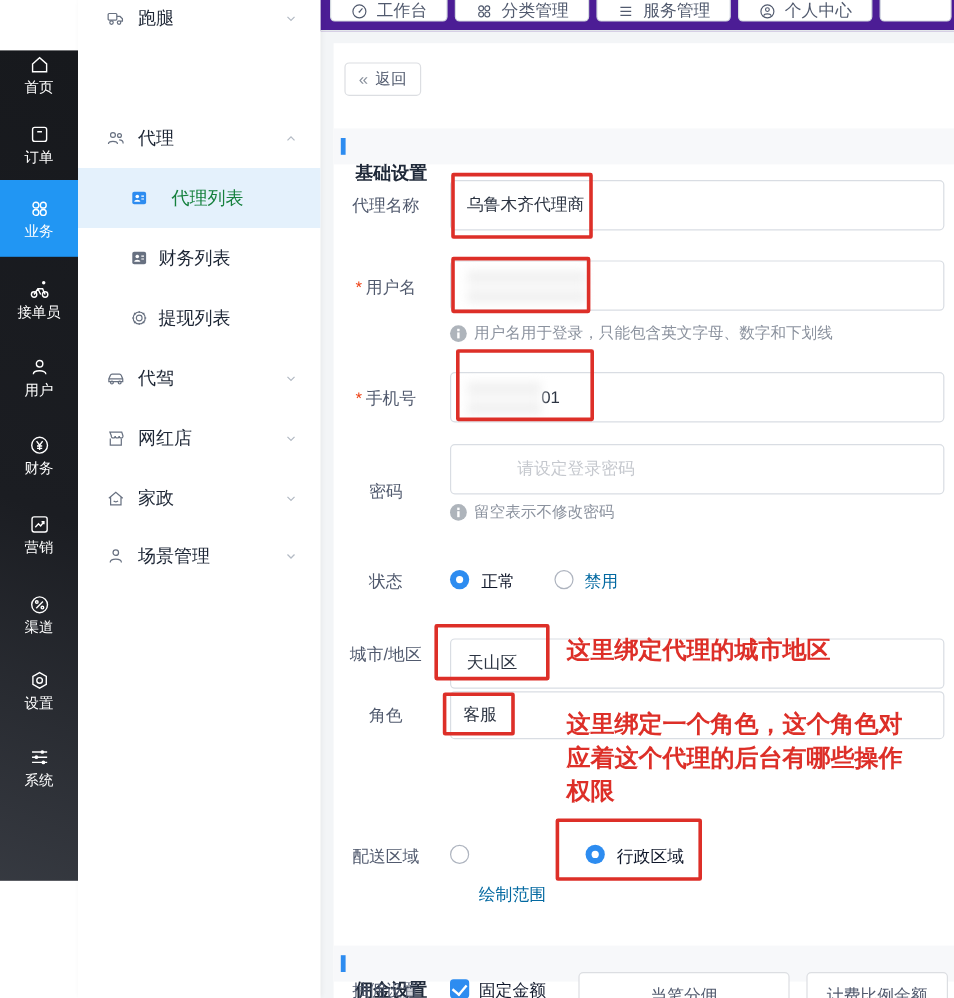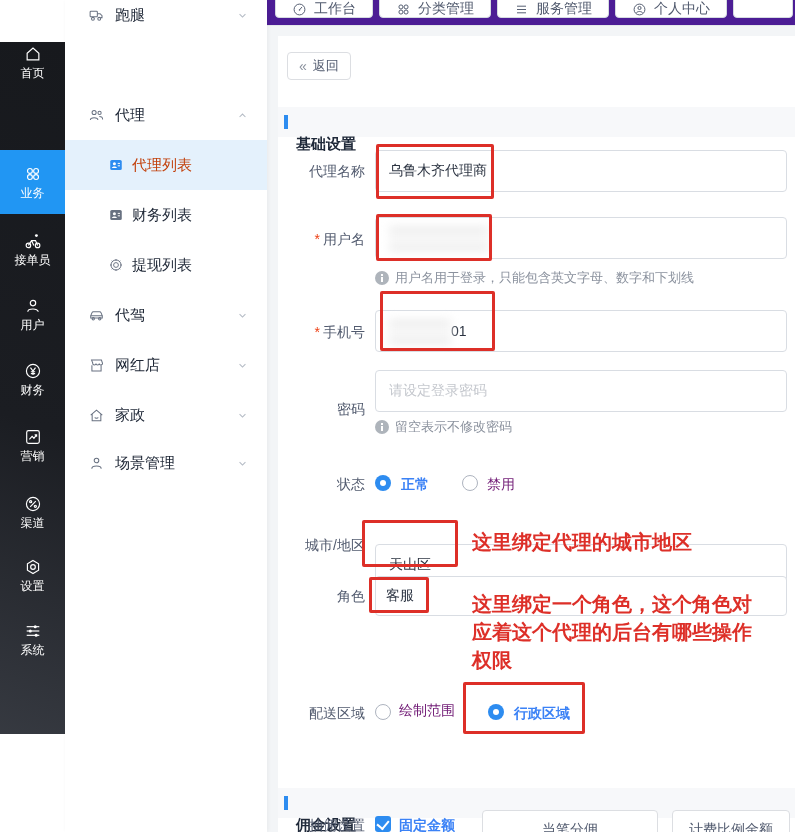--- a/index.html
+++ b/index.html
@@ -17,21 +17,21 @@
   .rail-lb { color:#fff; font-size:12px; line-height:13px; white-space:nowrap; }
   .rail-it svg { stroke:#fff; fill:none; stroke-width:1.3; }
 
   
   .menu { position:absolute; left:65px; top:0; width:202px; height:832px; background:#fff;
     box-shadow:1px 0 4px rgba(0,0,0,.05); z-index:4; }
   .m-it { position:absolute; left:0; width:202px; height:50px; display:flex; align-items:center;
     cursor:pointer; color:#1d2635; font-size:15px; }
   .m-it svg { stroke:#68718164; stroke:#687181; fill:none; stroke-width:1.2; margin-left:23px; margin-right:10px; }
   .m-it.sub svg { margin-left:43px; margin-right:8px; }
-  .m-it.active { background:#e4f1fc; color:#c2410c; }
+  .m-it.active { background:#e4f1fc; color:#15803d;gap:11px; }
   .m-it.active svg { stroke:#2d8cf0; }
   .chev { position:absolute; right:18px; stroke:#b3bac4 !important; margin:0 !important; }
 
   
   .tabbar { position:absolute; left:267px; top:0; width:528px; height:26px; background:#4c1d95;
     border-bottom:1px solid #e4e7ea; display:flex; align-items:flex-start; padding-left:8px; z-index:3; }
   .tab { margin-top:-12px; height:30px; padding:12px 16px 0 16px; border:1px solid #d5dbe1;
     border-radius:4px; background:#fff; display:flex; align-items:center; gap:7px;
     font-size:14px; color:#515a6e; margin-right:6px; cursor:pointer; white-space:nowrap; }
   .tab svg { stroke:#515a6e; fill:none; stroke-width:1.3; }
@@ -43,42 +43,42 @@
   .btn-back { position:absolute; left:9px; top:16px; height:28px; padding:0 11px; border:1px solid #dcdee2;
     border-radius:4px; background:#fff; display:flex; align-items:center; gap:6px;
     font-size:13px; color:#515a6e; cursor:pointer; }
   .btn-back .bk { font-size:14px; color:#8a919d; }
 
   .sec { position:absolute; left:0; width:517px; height:30px; background:#f7f8fa;
     display:flex; align-items:center; }
   .sec .bar { width:4px; height:14px; background:#2d8cf0; margin-left:6px; margin-right:8px; }
   .sec .t { font-size:15px; font-weight:bold; color:#202a3a;margin-top:45px; }
 
-  .lbl { position:absolute; left:0; width:87px; text-align:right; font-size:14px; color:#515a6e;
+  .lbl { position:absolute; left:0; width:87px; text-align:center; font-size:14px; color:#515a6e;
     white-space:nowrap; }
   .req { color:#ed4014; margin-right:3px; }
   .input { position:absolute; left:97px; width:412px; height:42px; border:1px solid #d9dde3;
     border-radius:4px; background:#fff; display:flex; align-items:center; padding:0 13px;
     font-size:14px; color:#2c3442; }
-  .input .ph { color:#c5c8ce; }
+  .input .ph { color:#c5c8ce;margin-left:42px; }
   .redact { height:25px; border-radius:2px; filter:blur(4px);
     background:linear-gradient(180deg,#ececec,#fbfbfb 60%,#e7e7e7); }
   .hint { position:absolute; left:97px; display:flex; align-items:center; gap:6px;
     font-size:13px; color:#8b929e; white-space:nowrap; }
   .info-ic { width:14px; height:14px; border-radius:50%; background:#aeb4bb; position:relative; flex:0 0 14px; }
   .info-ic::before { content:""; position:absolute; left:6px; top:3px; width:2px; height:2px; background:#fff; }
   .info-ic::after { content:""; position:absolute; left:6px; top:6px; width:2px; height:5px; background:#fff; }
 
   .radio { width:16px; height:16px; border-radius:50%; border:1px solid #aeb4bf; background:#fff;
     position:absolute; cursor:pointer; }
   .radio.sel { border:none; background:#2d8cf0; }
   .radio.sel::after { content:""; position:absolute; left:5px; top:5px; width:6px; height:6px;
     border-radius:50%; background:#fff; }
-  .opt-lb { position:absolute; font-size:14px; color:#701a75; white-space:nowrap; cursor:pointer; }
-  .opt-lb.sel { color:#3b82f6;font-weight:bold; }
+  .opt-lb { position:absolute; font-size:14px; color:#0369a1; white-space:nowrap; cursor:pointer; }
+  .opt-lb.sel { color:#0f172a; }
 
   .checkbox { position:absolute; width:16px; height:16px; border-radius:3px; background:#2d8cf0; cursor:pointer; }
   .checkbox::after { content:""; position:absolute; left:4px; top:2px; width:6px; height:9px;
     border:solid #fff; border-width:0 2px 2px 0; transform:rotate(40deg); }
 
   .opt-box { position:absolute; height:40px; border:1px solid #dcdee2; border-radius:4px; background:#fff;
     display:flex; align-items:center; justify-content:center; font-size:14px; color:#515a6e; cursor:pointer; }
 
   .ann-box { position:absolute; border:3px solid #dd2f28; border-radius:2px; pointer-events:none; z-index:6; }
   .ann-txt { position:absolute; color:#dd2f28; font-weight:bold; font-size:20px; line-height:28px;
@@ -86,20 +86,27 @@
 </style>
 </head>
 <body>
 
 <div class="rail">
   <div class="rail-it" style="top:-12px">
     <svg width="18" height="18" viewBox="0 0 20 20">
         <path d="M3.5 9.2 L10 3.5 L16.5 9.2 V16.5 H3.5 Z"></path>
       </svg>
     <div class="rail-lb">首页</div>
+  </div>
+  <div class="rail-it" style="top:46px">
+    <svg width="18" height="18" viewBox="0 0 20 20">
+        <rect x="3.5" y="3.5" width="13" height="13" rx="2"></rect>
+        <line x1="7.8" y1="7.6" x2="12.2" y2="7.6"></line>
+      </svg>
+    <div class="rail-lb">订单</div>
   </div>
   <div class="rail-it active" style="top:108px">
     <svg width="18" height="18" viewBox="0 0 20 20">
         <circle cx="6.6" cy="6.6" r="2.7"></circle>
         <circle cx="13.4" cy="6.6" r="2.7"></circle>
         <circle cx="6.6" cy="13.4" r="2.7"></circle>
         <circle cx="13.4" cy="13.4" r="2.7"></circle>
       </svg>
     <div class="rail-lb">业务</div>
   </div>
@@ -338,33 +345,33 @@
       <span>留空表示不修改密码</span>
     </div>
 
     <div class="lbl" style="top:440px">状态</div>
     <span class="radio sel" style="left:97px; top:439px"></span>
     <span class="opt-lb sel" style="left:123px; top:440px">正常</span>
     <span class="radio" style="left:184px; top:439px"></span>
     <span class="opt-lb" style="left:209px; top:440px">禁用</span>
 
     <div class="lbl" style="top:501px">城市/地区</div>
-    <div class="input" style="top:508px">
+    <div class="input" style="top:496px">
       <span>天山区</span>
     </div>
 
     <div class="lbl" style="top:552px">角色</div>
     <div class="input" style="top:540px; height:40px; padding:0 10px">
       <span>客服</span>
     </div>
 
 
     <div class="lbl" style="top:669px">配送区域</div>
     <span class="radio" style="left:97px; top:668px"></span>
-    <span class="opt-lb" style="left:121px; top:666px">绘制范围</span>
+    <span class="opt-lb" style="left:121px; top:701px">绘制范围</span>
     <span class="radio sel" style="left:210px; top:668px"></span>
     <span class="opt-lb sel" style="left:236px; top:669px">行政区域</span>
 
     <div class="sec" style="top:752px">
       <div class="bar"></div>
       <div class="t">佣金设置</div>
     </div>
 
     <div class="lbl" style="top:781px">抽佣设置</div>
     <span class="checkbox" style="left:97px; top:780px"></span>

